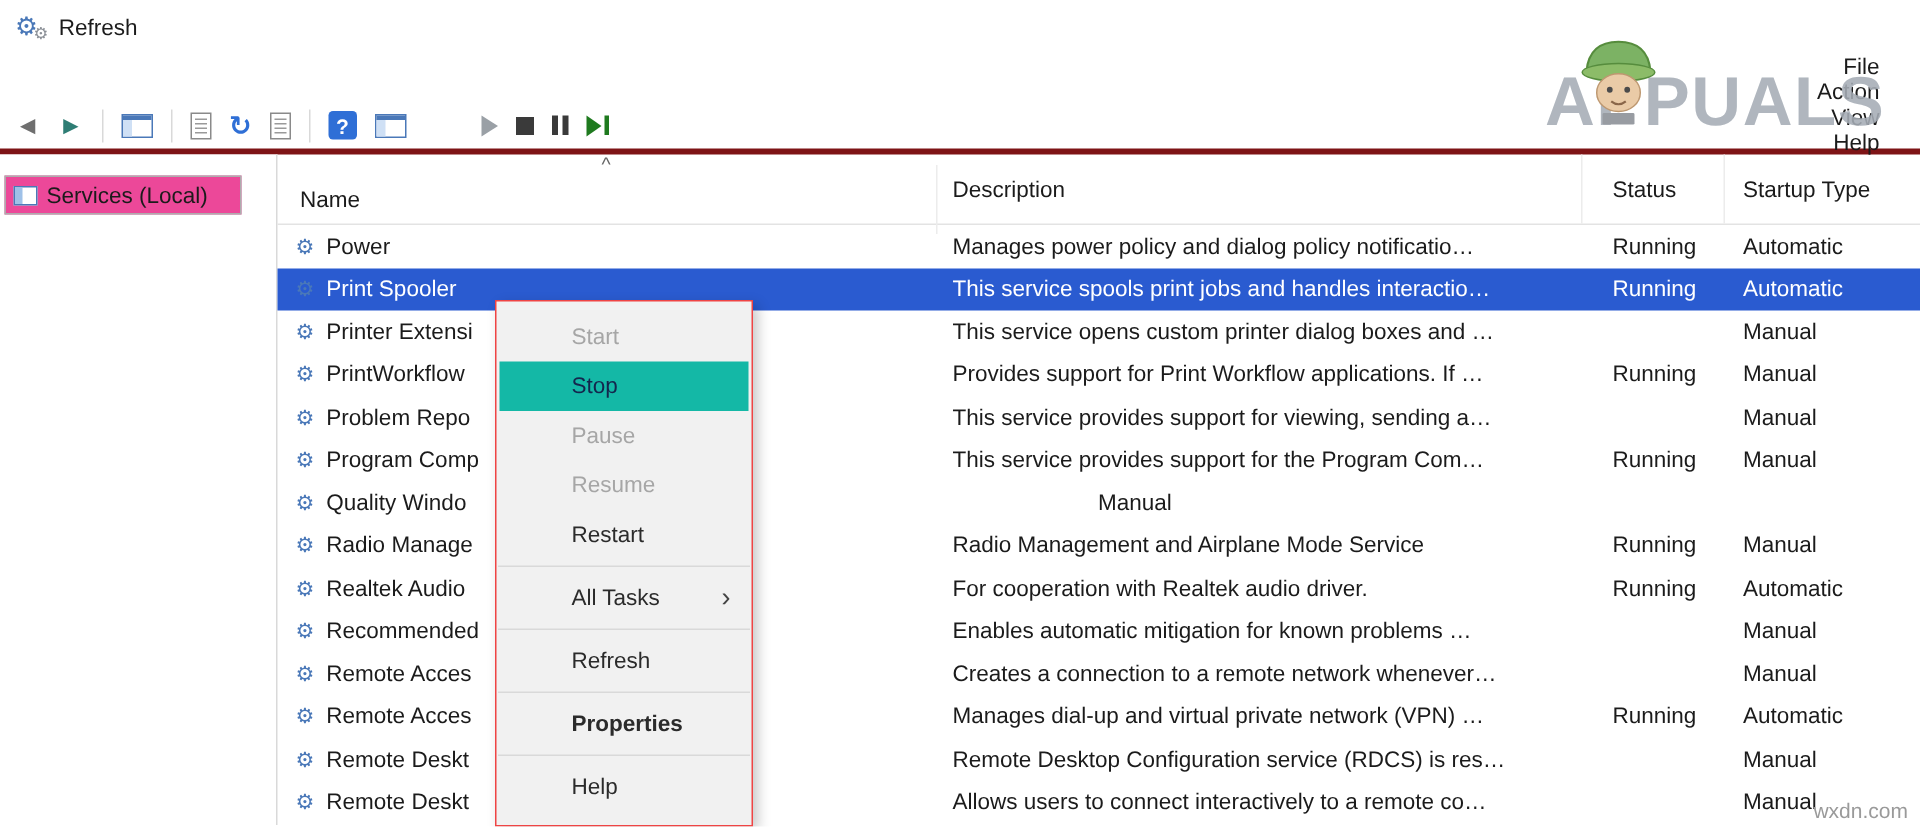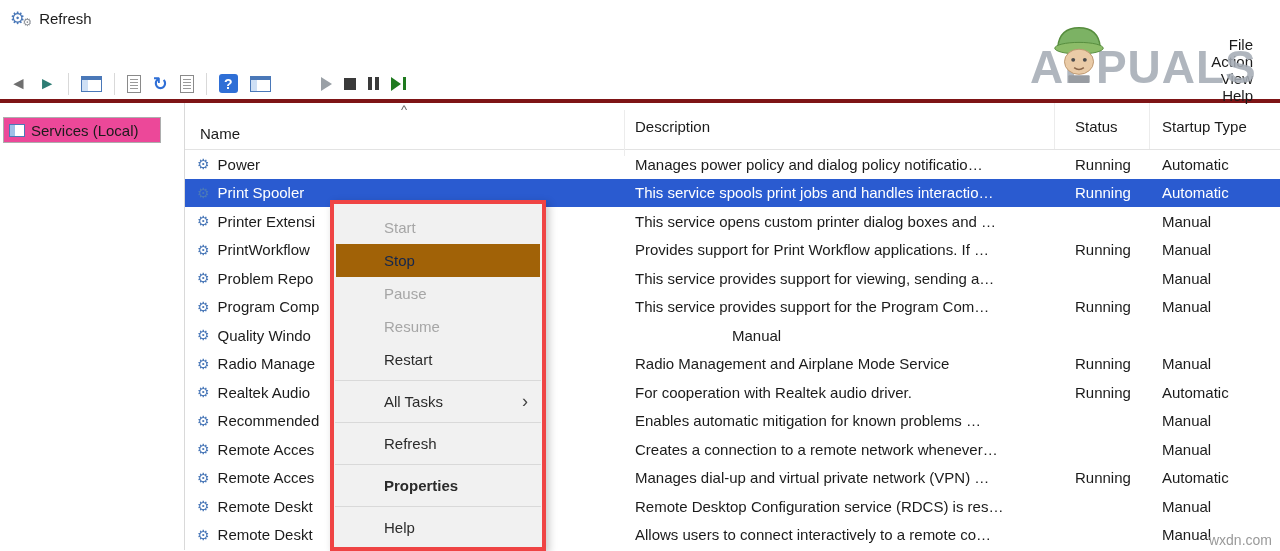--- a/index.html
+++ b/index.html
@@ -56,24 +56,24 @@
   .sortcaret{position:absolute;left:216px;top:-1px;font-size:13px;color:#666;}
   
   .trow{height:28.5px;display:flex;align-items:center;white-space:nowrap;}
   .trow.selected{background:#2a5bd0;color:#fff;}
   .c-name{width:440px;display:flex;align-items:center;gap:8px;padding-left:12px;overflow:hidden;}
   .gear{color:#4a78b8;font-size:14px;flex:0 0 auto;}
   .c-desc{width:430px;padding-left:10px;overflow:hidden;}
   .c-status{width:95px;padding-left:20px;overflow:hidden;}
   .c-start{flex:1;padding-left:12px;overflow:hidden;}
   
-  .ctx{position:absolute;left:330px;top:200px;width:216px;height:351px;background:#f1f1f1;border:4px solid #ef4444;box-shadow:3px 3px 8px rgba(0,0,0,.22);padding:7px 0;font-size:15px;z-index:50;overflow:hidden;}
+  .ctx{position:absolute;left:330px;top:200px;width:172px;height:351px;background:#f1f1f1;border:1px solid #ef4444;box-shadow:3px 3px 8px rgba(0,0,0,.22);padding:7px 0;font-size:15px;z-index:50;overflow:hidden;}
   .ci{height:33px;line-height:33px;padding-left:50px;color:#2b2b2b;position:relative;}
   .ci.disabled{color:#a6a6a6;}
-  .ci.hl{background:#a16207;margin:0 2px;padding-left:48px;color:#14264d;}
+  .ci.hl{background:#14b8a6;margin:0 2px;padding-left:48px;color:#14264d;}
   .ci.bold{font-weight:bold;}
   .chev{position:absolute;right:14px;top:0;font-size:18px;color:#444;}
   .csep{border-top:1px solid #d9d9d9;margin:4px 1px;}
   
   .wm{position:absolute;left:1030px;top:40px;z-index:60;pointer-events:none;display:flex;align-items:flex-end;opacity:.88;}
   .wm-text{font-size:46px;font-weight:800;color:#a6adb6;letter-spacing:1px;}
   .wm-mascot{position:absolute;left:18px;top:-18px;}
   .site{position:absolute;right:8px;bottom:3px;font-size:14px;color:#9a9a9a;z-index:70;}
 </style>
 </head>

